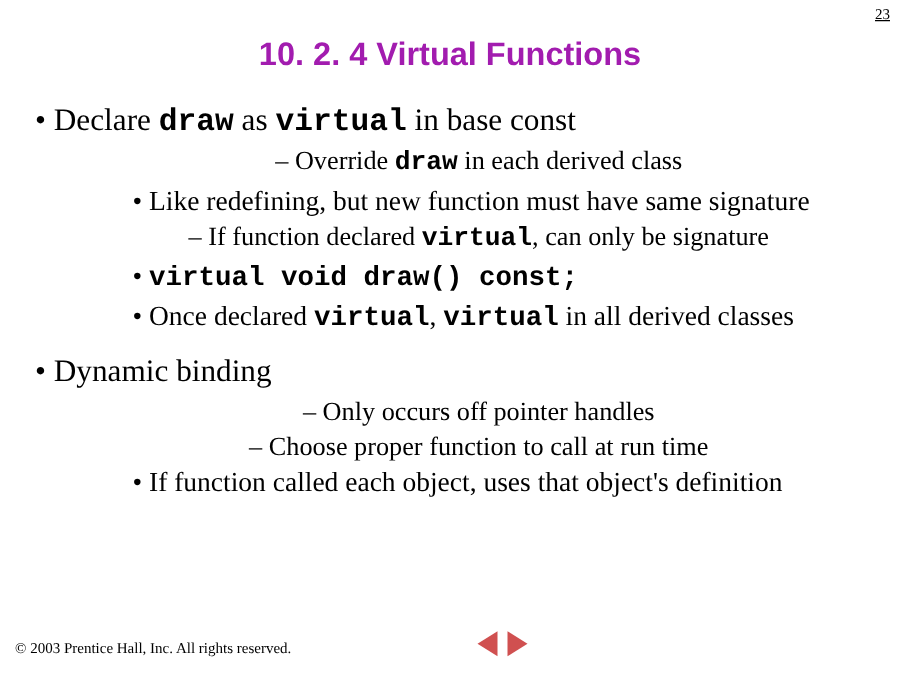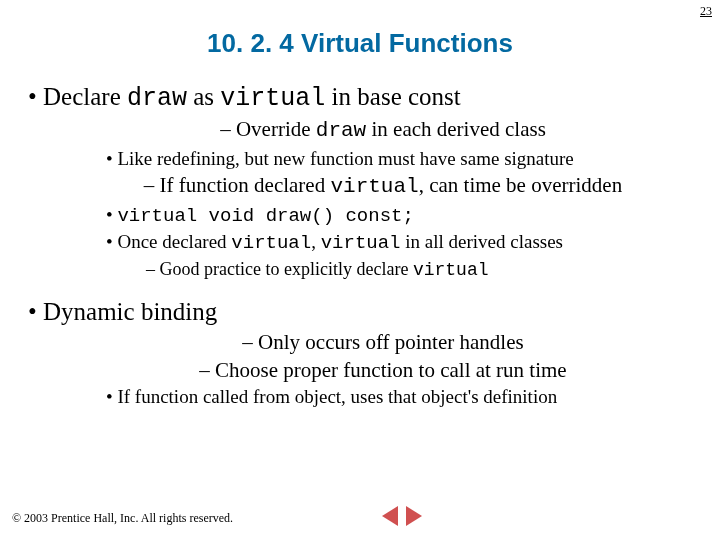--- a/index.html
+++ b/index.html
@@ -17,38 +17,38 @@
     position: absolute;
     top: 4px;
     right: 8px;
     font-size: 12px;
     text-decoration: underline;
   }
   .title {
     text-align: center;
     font-family: Arial, Helvetica, sans-serif;
     font-weight: bold;
-    color: #0369a1;
+    color: #a21caf;
     font-size: 26px;
     margin-top: 28px;
     margin-bottom: 22px;
   }
   .content {
     margin-left: 28px;
     margin-right: 20px;
     font-size: 22px;
     line-height: 1.25;
   }
   .lvl1 { margin-left: 0; font-size: 25px; margin-top: 6px; }
   .lvl2 { margin-left: 38px; font-size: 21px; margin-top: 2px; text-align: center; }
-  .lvl3 { margin-left: 78px; font-size: 19px; margin-top: 2px; }
+  .lvl3 { margin-left: 78px; font-size: 22px; margin-top: 2px; }
   .lvl4 { margin-left: 118px; font-size: 18px; margin-top: 2px; }
   .bullet-dot::before { content: "• "; }
   .bullet-dash::before { content: "– "; }
-  .mono { font-family: "Courier New", Courier, monospace; font-weight: normal; }
+  .mono { font-family: "Courier New", Courier, monospace; font-weight: bold; }
   .footer {
     position: absolute;
     bottom: 14px;
     left: 12px;
     right: 12px;
     font-size: 12px;
   }
   .copyright { display: inline-block; margin-top: 16px; }
   .nav-arrows {
     position: absolute;
@@ -81,49 +81,46 @@
 
   <div class="lvl2 bullet-dash">
     <span>Override </span><span class="mono">draw</span><span> in each derived class</span>
   </div>
 
   <div class="lvl3 bullet-dot">
     <span>Like redefining, but new function must have same signature</span>
   </div>
 
   <div class="lvl2 bullet-dash">
-    <span>If function declared </span><span class="mono">virtual</span><span>, can time be overridden</span>
+    <span>If function declared </span><span class="mono">virtual</span><span>, can only be signature</span>
   </div>
 
   <div class="lvl3 bullet-dot">
     <span class="mono">virtual void draw() const;</span>
   </div>
 
   <div class="lvl3 bullet-dot">
     <span>Once declared </span><span class="mono">virtual</span><span>, </span><span class="mono">virtual</span><span> in all derived classes</span>
   </div>
 
-  <div class="lvl4 bullet-dash">
-    <span>Good practice to explicitly declare </span><span class="mono">virtual</span>
-  </div>
 
   <div class="lvl1 bullet-dot" style="margin-top:14px;">
     <span>Dynamic binding</span>
   </div>
 
   <div class="lvl2 bullet-dash">
     <span>Only occurs off pointer handles</span>
   </div>
 
   <div class="lvl2 bullet-dash">
     <span>Choose proper function to call at run time</span>
   </div>
 
   <div class="lvl3 bullet-dot">
-    <span>If function called from object, uses that object's definition</span>
+    <span>If function called each object, uses that object's definition</span>
   </div>
 
 </div>
 
 <div class="footer">
   <span class="copyright">© 2003 Prentice Hall, Inc. All rights reserved.</span>
 </div>
 
 <div class="nav-arrows">
   <span class="arrow-btn arrow-left"></span>

